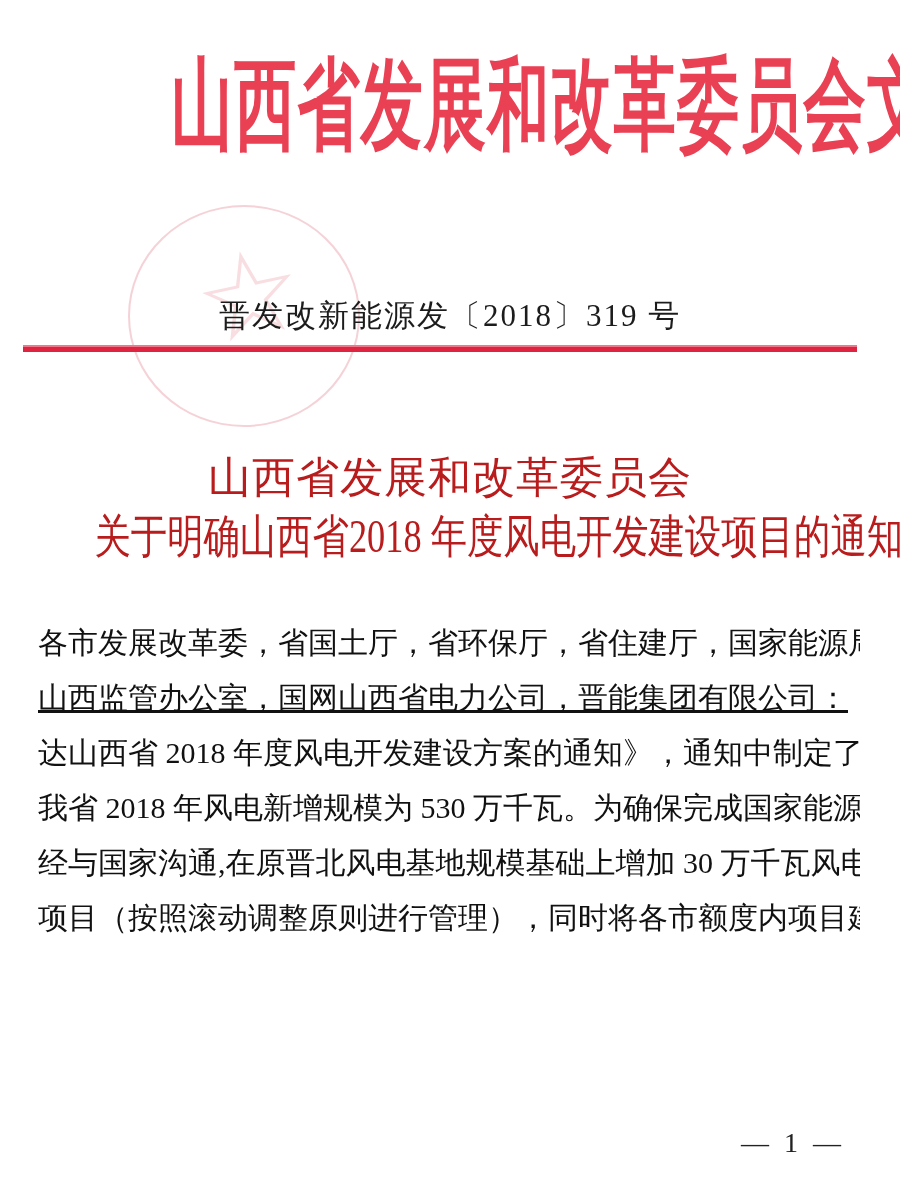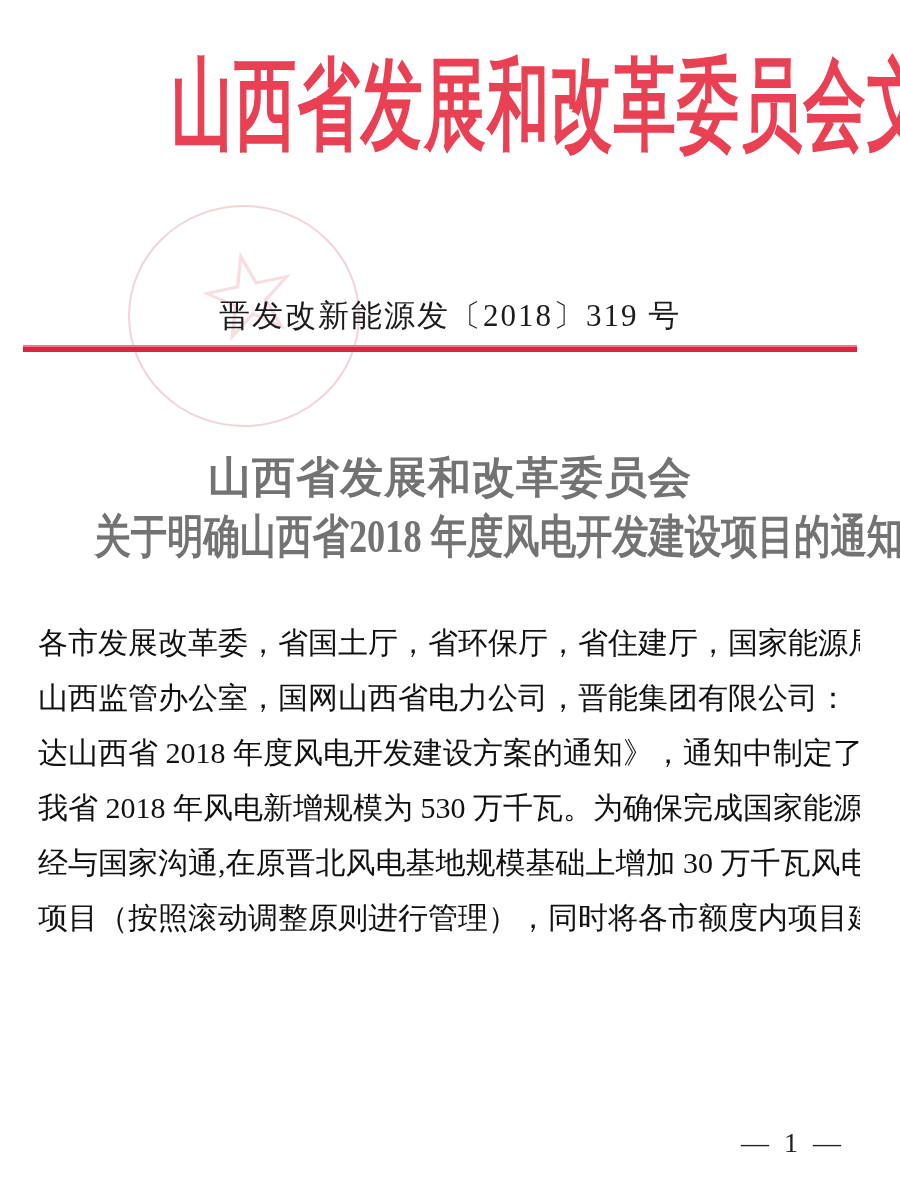--- a/index.html
+++ b/index.html
@@ -79,22 +79,22 @@
     background: linear-gradient(to bottom, #f1768a 0%, #f1768a 32%, #de2440 32%, #de2440 100%);
     z-index: 2;
   }
 
   .doc-title {
     position: absolute;
     top: 452px;
     left: 0;
     width: 100%;
     text-align: center;
-    font-weight: bold;
-    color: #737373;
+    font-weight: normal;
+    color: #b91c1c;
     z-index: 2;
   }
   .doc-title .l1 {
     font-size: 43px;
     line-height: 52px;
     letter-spacing: 1px;
   }
   .doc-title .l2 {
     margin-top: 6px;
     font-size: 46px;
@@ -117,20 +117,21 @@
     height: 55px;
     line-height: 55px;
     text-align: justify;
     text-align-last: justify;
     overflow: hidden;
     white-space: nowrap;
   }
   .line.natural {
     text-align: left;
     text-align-last: left;
+    text-decoration: underline;
   }
   .line.indent {
     padding-left: 60px;
   }
 
   .page-num {
     position: absolute;
     top: 1126px;
     right: 55px;
     font-size: 28px;

